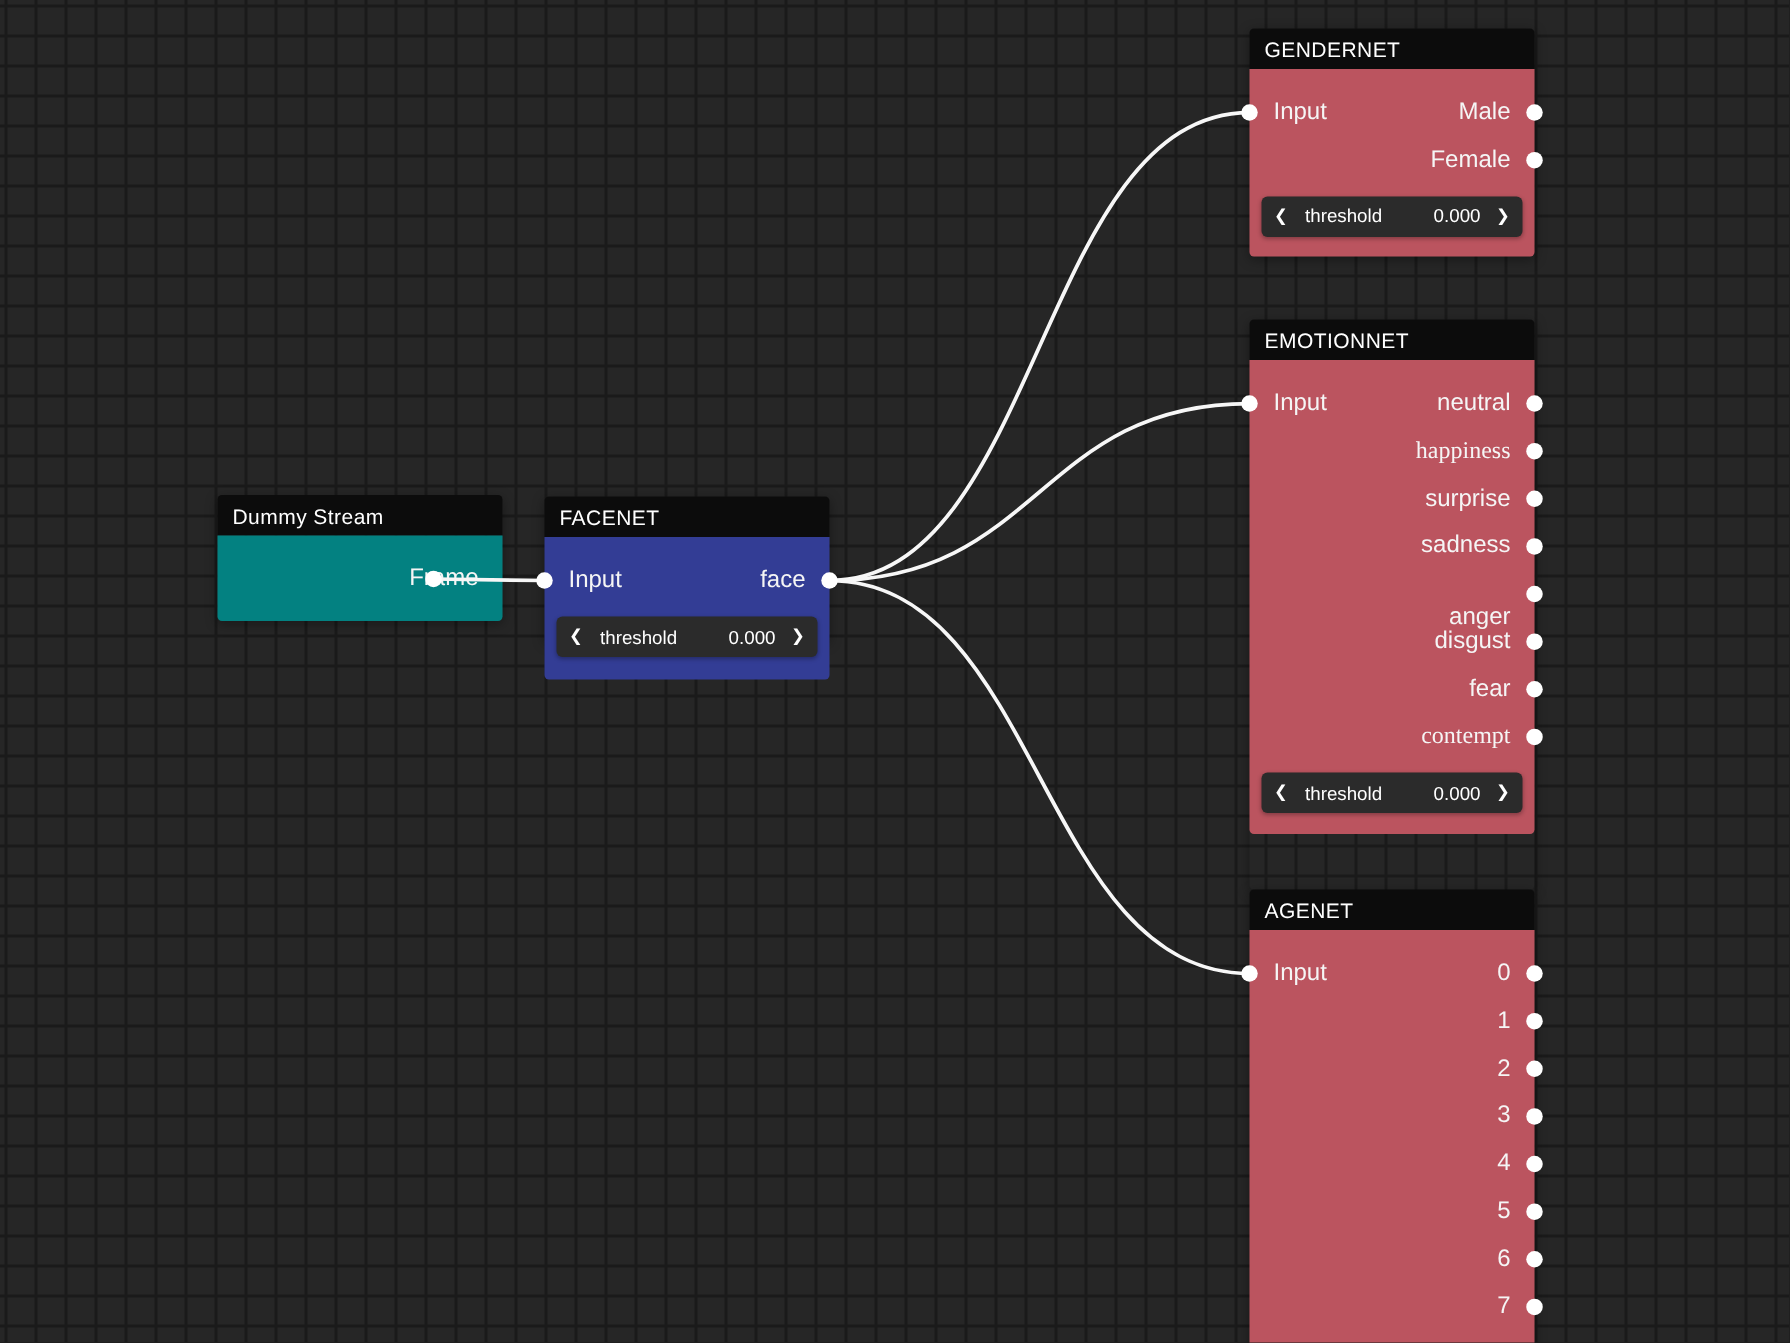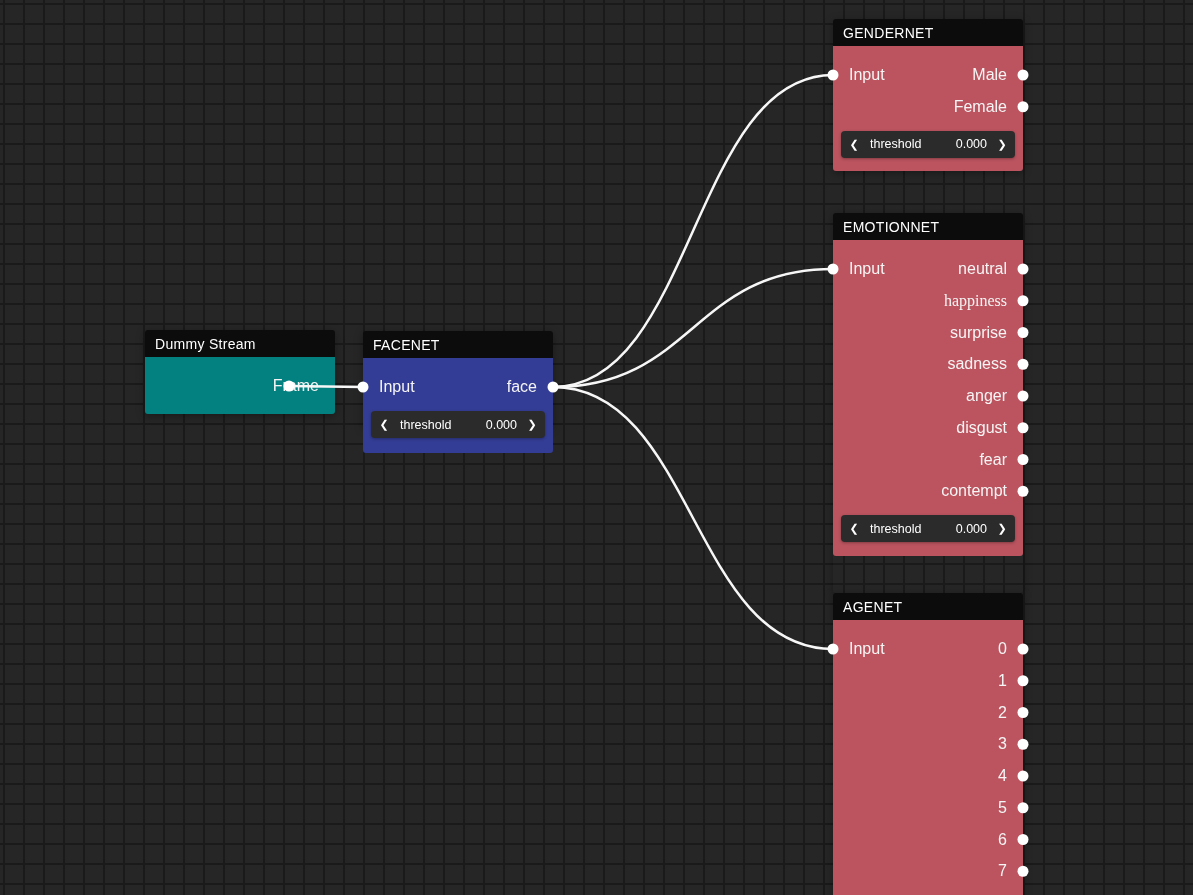--- a/index.html
+++ b/index.html
@@ -117,30 +117,30 @@
           </div>
           <div class="row" style="top: 50.75px; font-family: Liberation Serif, serif;">
             <span class="out">happiness</span>
           </div>
           <div class="row" style="top: 82.5px; padding-left: 16px;">
             <span class="out">surprise</span>
           </div>
           <div class="row" style="top: 114.25px;">
             <span class="out">sadness</span>
           </div>
-          <div class="row" style="top: 146px;">
+          <div class="row" style="top: 162px;">
             <span class="out">anger</span>
           </div>
           <div class="row" style="top: 177.75px;">
             <span class="out">disgust</span>
           </div>
           <div class="row" style="top: 209.5px;">
             <span class="out">fear</span>
           </div>
-          <div class="row" style="top: 241.25px;">
+          <div class="row" style="top: 241.25px; font-family: Liberation Serif, serif;">
             <span class="out">contempt</span>
           </div>
           <div class="stepper" style="top: 275.25px;">
             <span class="chev">❮</span>
             <span class="slabel">threshold</span>
             <span class="svalue">0.000</span>
             <span class="chev right">❯</span>
           </div>
         </div>
       </div>

